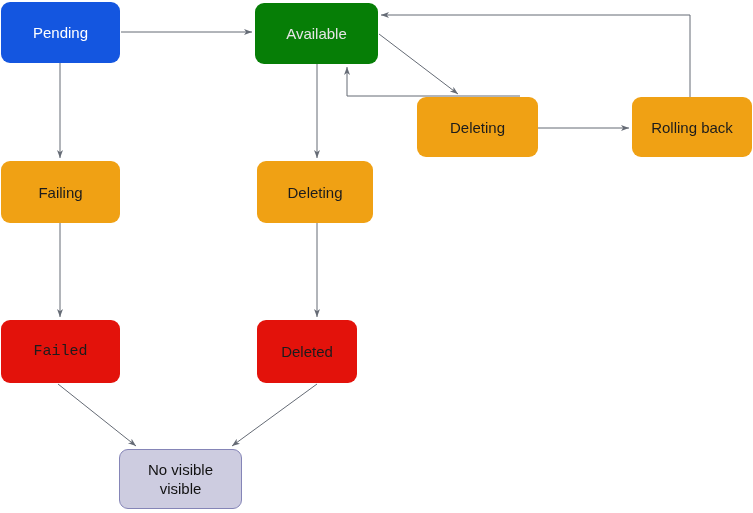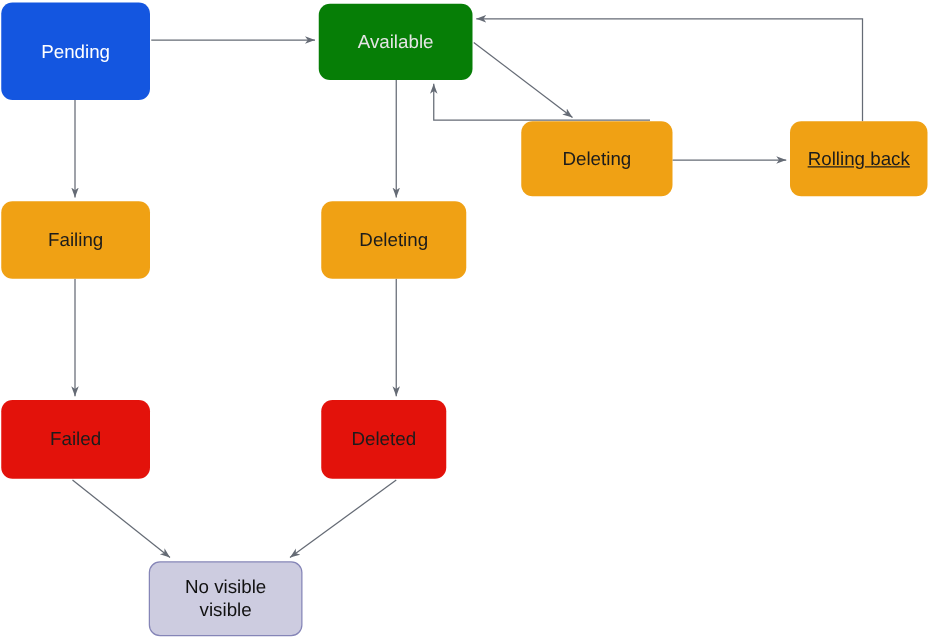--- a/index.html
+++ b/index.html
@@ -50,39 +50,39 @@
       <polyline points="379,34 458,94" fill="none" stroke="#656b75" stroke-width="1" marker-end="url(#arrowhead)"></polyline>
       <polyline points="520,96 347,96 347,67" fill="none" stroke="#656b75" stroke-width="1" marker-end="url(#arrowhead)"></polyline>
       <polyline points="538,128 629,128" fill="none" stroke="#656b75" stroke-width="1" marker-end="url(#arrowhead)"></polyline>
       <polyline points="690,97 690,15 381,15" fill="none" stroke="#656b75" stroke-width="1" marker-end="url(#arrowhead)"></polyline>
       <polyline points="60,223 60,317" fill="none" stroke="#656b75" stroke-width="1" marker-end="url(#arrowhead)"></polyline>
       <polyline points="317,223 317,317" fill="none" stroke="#656b75" stroke-width="1" marker-end="url(#arrowhead)"></polyline>
       <polyline points="58,384 136,446" fill="none" stroke="#656b75" stroke-width="1" marker-end="url(#arrowhead)"></polyline>
       <polyline points="317,384 232,446" fill="none" stroke="#656b75" stroke-width="1" marker-end="url(#arrowhead)"></polyline>
     </svg>
   <div id="nodes">
-      <div class="node" style="left: 1px; top: 2px; width: 119px; height: 78px; background: rgb(20, 86, 224); color: rgb(255, 255, 255);">
+      <div class="node" style="left: 1px; top: 2px; width: 119px; height: 61px; background: rgb(20, 86, 224); color: rgb(255, 255, 255);">
         <span>Pending</span>
       </div>
       <div class="node" style="left: 255px; top: 3px; width: 123px; height: 61px; background: rgb(6, 126, 6); color: #e5e5e5;">
         <span>Available</span>
       </div>
       <div class="node" style="left: 417px; top: 97px; width: 121px; height: 60px; background: rgb(240, 161, 20); color: rgb(28, 28, 28);">
         <span>Deleting</span>
       </div>
-      <div class="node" style="left: 632px; top: 97px; width: 110px; height: 60px; background: rgb(240, 161, 20); color: rgb(28, 28, 28); text-decoration: underline;">
+      <div class="node" style="left: 632px; top: 97px; width: 120px; height: 60px; background: rgb(240, 161, 20); color: rgb(28, 28, 28);">
         <span>Rolling back</span>
       </div>
       <div class="node" style="left: 1px; top: 161px; width: 119px; height: 62px; background: rgb(240, 161, 20); color: rgb(28, 28, 28);">
         <span>Failing</span>
       </div>
       <div class="node" style="left: 257px; top: 161px; width: 116px; height: 62px; background: rgb(240, 161, 20); color: rgb(28, 28, 28);">
         <span>Deleting</span>
       </div>
-      <div class="node" style="left: 1px; top: 320px; width: 119px; height: 63px; background: rgb(227, 18, 11); color: rgb(28, 28, 28);">
+      <div class="node" style="left: 1px; top: 320px; width: 119px; height: 63px; background: rgb(227, 18, 11); color: rgb(28, 28, 28); font-family: Liberation Mono, monospace;">
         <span>Failed</span>
       </div>
       <div class="node" style="left: 257px; top: 320px; width: 100px; height: 63px; background: rgb(227, 18, 11); color: rgb(28, 28, 28);">
         <span>Deleted</span>
       </div>
       <div class="node" style="left: 119px; top: 449px; width: 123px; height: 60px; background: rgb(205, 204, 224); color: rgb(17, 17, 17); border: 1px solid rgb(133, 133, 183);">
         <span>No visible visible</span>
       </div>
     </div>
 </div>

